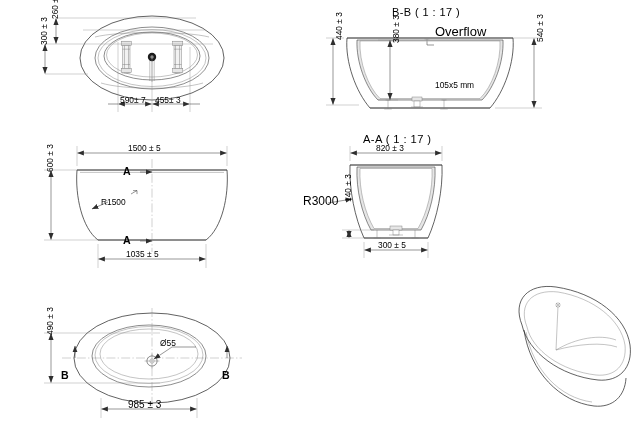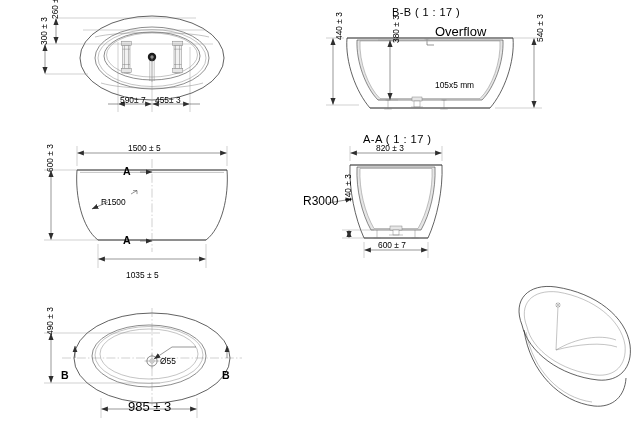--- a/index.html
+++ b/index.html
@@ -309,30 +309,30 @@
   <div style="position:absolute;left:33px;top:45px;transform:rotate(-90deg);transform-origin:0 0;">
     <span style="font-size:8.4px;white-space:nowrap;">300 ± 3</span>
   </div>
   <div style="position:absolute;left:120px;top:95px;font-size:8.4px;white-space:nowrap;">590± 7</div>
   <div style="position:absolute;left:155px;top:95px;font-size:8.4px;white-space:nowrap;text-align:center;">455± 3</div>
 
   <div style="position:absolute;left:128px;top:143px;font-size:8.4px;white-space:nowrap;">1500 ± 5</div>
   <div style="position:absolute;left:39px;top:172px;transform:rotate(-90deg);transform-origin:0 0;">
     <span style="font-size:8.4px;white-space:nowrap;">600 ± 3</span>
   </div>
-  <div style="position:absolute;left:126px;top:249px;font-size:8.4px;white-space:nowrap;margin-top:21px;">1035 ± 5</div>
+  <div style="position:absolute;left:126px;top:249px;font-size:8.4px;white-space:nowrap;">1035 ± 5</div>
   <div style="position:absolute;left:101px;top:197px;font-size:8.4px;white-space:nowrap;">R1500</div>
   <div style="position:absolute;left:123px;top:165px;font-size:10.6px;font-weight:bold;">A</div>
   <div style="position:absolute;left:123px;top:234px;font-size:10.6px;font-weight:bold;">A</div>
 
   <div style="position:absolute;left:39px;top:335px;transform:rotate(-90deg);transform-origin:0 0;">
     <span style="font-size:8.4px;white-space:nowrap;">490 ± 3</span>
   </div>
-  <div style="position:absolute;left:128px;top:399px;font-size:13px;white-space:nowrap;">985 ± 3</div>
-  <div style="position:absolute;left:160px;top:356px;font-size:8.4px;white-space:nowrap;">Ø55</div>
+  <div style="position:absolute;left:128px;top:399px;font-size:10px;white-space:nowrap;">985 ± 3</div>
+  <div style="position:absolute;left:160px;top:338px;font-size:8.4px;white-space:nowrap;">Ø55</div>
   <div style="position:absolute;left:61px;top:369px;font-size:10.6px;font-weight:bold;">B</div>
   <div style="position:absolute;left:222px;top:369px;font-size:10.6px;font-weight:bold;">B</div>
 
   <div style="position:absolute;left:392px;top:6px;font-size:11px;letter-spacing:0.4px;white-space:nowrap;">B-B ( 1 : 17 )</div>
   <div style="position:absolute;left:328px;top:40px;transform:rotate(-90deg);transform-origin:0 0;">
     <span style="font-size:8.4px;white-space:nowrap;">440 ± 3</span>
   </div>
   <div style="position:absolute;left:385px;top:43px;transform:rotate(-90deg);transform-origin:0 0;">
     <span style="font-size:8.4px;white-space:nowrap;">380 ± 3</span>
   </div>
@@ -340,16 +340,16 @@
     <span style="font-size:8.4px;white-space:nowrap;">540 ± 3</span>
   </div>
   <div style="position:absolute;left:435px;top:24px;font-size:13px;white-space:nowrap;">Overflow</div>
   <div style="position:absolute;left:435px;top:51px;font-size:8.4px;white-space:nowrap;margin-top:29px;">105x5 mm</div>
 
   <div style="position:absolute;left:363px;top:133px;font-size:11.2px;letter-spacing:0.4px;white-space:nowrap;">A-A ( 1 : 17 )</div>
   <div style="position:absolute;left:376px;top:143px;font-size:8.4px;white-space:nowrap;">820 ± 3</div>
   <div style="position:absolute;left:337px;top:202px;transform:rotate(-90deg);transform-origin:0 0;">
     <span style="font-size:8.4px;white-space:nowrap;">140 ± 3</span>
   </div>
-  <div style="position:absolute;left:378px;top:240px;font-size:8.4px;white-space:nowrap;">600 ± 7</div>
+  <div style="position:absolute;left:378px;top:240px;font-size:8.4px;white-space:nowrap;">300 ± 5</div>
   <div style="position:absolute;left:303px;top:194px;font-size:12px;white-space:nowrap;">R3000</div>
 
 </div>
 
 </body></html>

